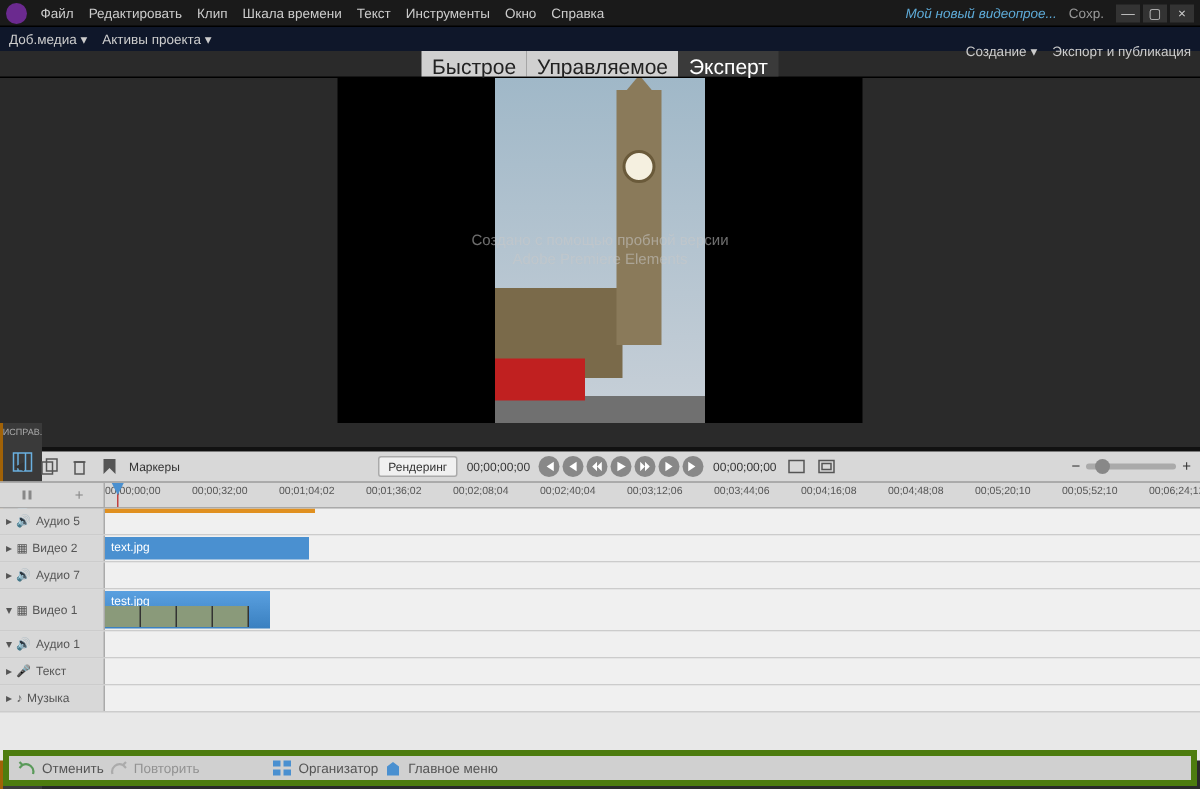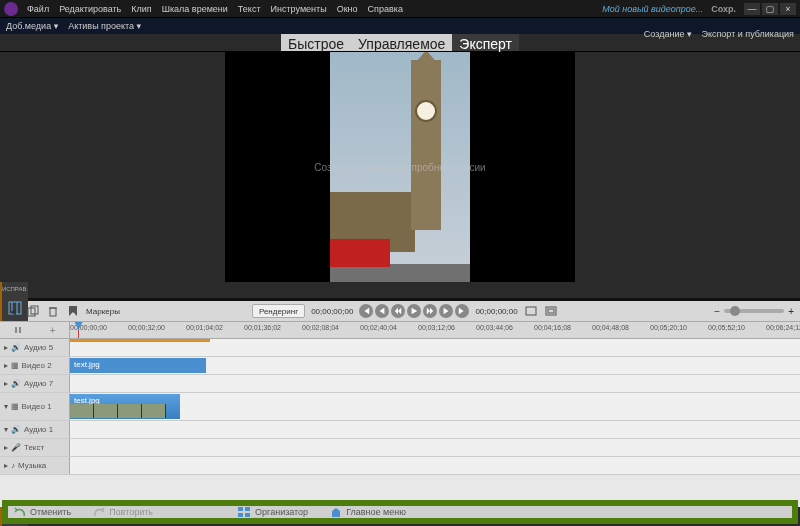--- a/index.html
+++ b/index.html
@@ -2,21 +2,21 @@
 <html><head>
 <meta charset="utf-8">
 <style>
   * { margin: 0; padding: 0; box-sizing: border-box; font-family: Arial, sans-serif; }
   body { background: #2a2a2a; width: 800px; height: 526px; overflow: hidden; font-size: 10px; color: #ccc; }
   .titlebar { height: 18px; background: #1a1a1a; display: flex; align-items: center; padding: 0 4px; border-bottom: 1px solid #000; }
   .titlebar .logo { width: 14px; height: 14px; border-radius: 50%; background: #6b2a8f; margin-right: 4px; }
   .titlebar .menu { color: #ccc; font-size: 9px; padding: 0 5px; cursor: pointer; }
   .titlebar .spacer { flex: 1; }
   .titlebar .proj { color: #5eabd8; font-size: 9px; font-style: italic; margin-right: 8px; }
-  .titlebar .save { color: #999; font-size: 9px; margin-right: 6px; font-weight: bold; }
+  .titlebar .save { color: #999; font-size: 9px; margin-right: 6px; }
   .winbtn { width: 16px; height: 12px; background: #333; margin-left: 2px; text-align: center; line-height: 12px; font-size: 9px; color: #ccc; cursor: pointer; }
   .toolbar2 { height: 16px; background: #0f172a; display: flex; align-items: center; padding: 0 6px; font-size: 9px; color: #ccc; gap: 10px; }
   .toolbar2 .right { margin-left: auto; display: flex; gap: 10px; margin-top: 16px; }
   .tabs-row { height: 18px; background: #2a2a2a; display: flex; border-bottom: 1px solid #000; }
   .tabs-center { margin: 0 auto; display: flex; }
   .tab { padding: 2px 7px; font-size: 14px; color: #222; background: #d0d0d0; cursor: pointer; }
   .tab.active { background: #3a3a3a; color: #fff; }
   .main { height: 246px; display: flex; flex-direction: column; }
   .preview { flex: 1; background: #2a2a2a; display: flex; align-items: center; justify-content: center; position: relative; }
   .video-frame { width: 350px; height: 230px; background: #000; display: flex; align-items: center; justify-content: center; position: relative; }
@@ -52,21 +52,21 @@
   .tracks { background: #e8e8e8; height: 168px; overflow: hidden; position: relative; }
   .track { height: 18px; display: flex; border-bottom: 1px solid #ccc; }
   .track.tall { height: 28px; }
   .track-head { width: 70px; background: #d8d8d8; border-right: 1px solid #aaa; display: flex; align-items: center; padding: 0 4px; gap: 3px; font-size: 8px; color: #555; }
   .track-body { flex: 1; position: relative; background: #f0f0f0; }
   .clip { position: absolute; top: 1px; bottom: 1px; background: #4a90d0; color: #fff; font-size: 8px; padding: 2px 4px; overflow: hidden; }
   .clip.video { background: linear-gradient(#5aa0e0, #3a80c0); }
   .clip-thumbs { position: absolute; top: 1px; bottom: 1px; display: flex; }
   .thumb { width: 24px; background: #8a9a7a; border-right: 1px solid #333; }
   .orange-bar { position: absolute; top: 0; left: 0; height: 3px; background: #e09020; }
-  .bottom { position: absolute; bottom: 2px; left: 2px; right: 2px; height: 24px; background: #d0d0d0; border: 6px solid #4d7c0f; display: flex; align-items: center; padding: 0 6px; gap: 22px; font-size: 9px; color: #555; }
+  .bottom { position: absolute; bottom: 2px; left: 2px; right: 2px; height: 24px; background: #d0d0d0; border: 4px solid #4d7c0f; display: flex; align-items: center; padding: 0 6px; gap: 4px; font-size: 9px; color: #555; }
   .bbtn { display: flex; align-items: center; gap: 4px; cursor: pointer; }
   svg { display: block; }
 </style>
 </head>
 <body>
 
 <div class="titlebar">
   <div class="logo"></div>
   <div class="menu">Файл</div>
   <div class="menu">Редактировать</div>
@@ -108,20 +108,21 @@
         <div class="sky"></div>
         <div class="building"></div>
         <div class="tower">
             <div class="clock"></div>
           </div>
         <div class="road"></div>
         <div class="bus"></div>
       </div>
       <div class="watermark">
         <div>Создано с помощью пробной версии</div>
+        <div>Adobe Premiere Elements</div>
       </div>
     </div>
   </div>
   <div class="right-tools">
     <div class="rtool-label">ИСПРАВ.</div>
     <div class="rtool">
         <svg width="16" height="16">
           <rect x="2" y="2" width="12" height="12" fill="none" stroke="#6ab0e0" stroke-width="1"></rect>
           <line x1="5" y1="2" x2="5" y2="14" stroke="#6ab0e0"></line>
           <line x1="10" y1="2" x2="10" y2="14" stroke="#6ab0e0"></line>

